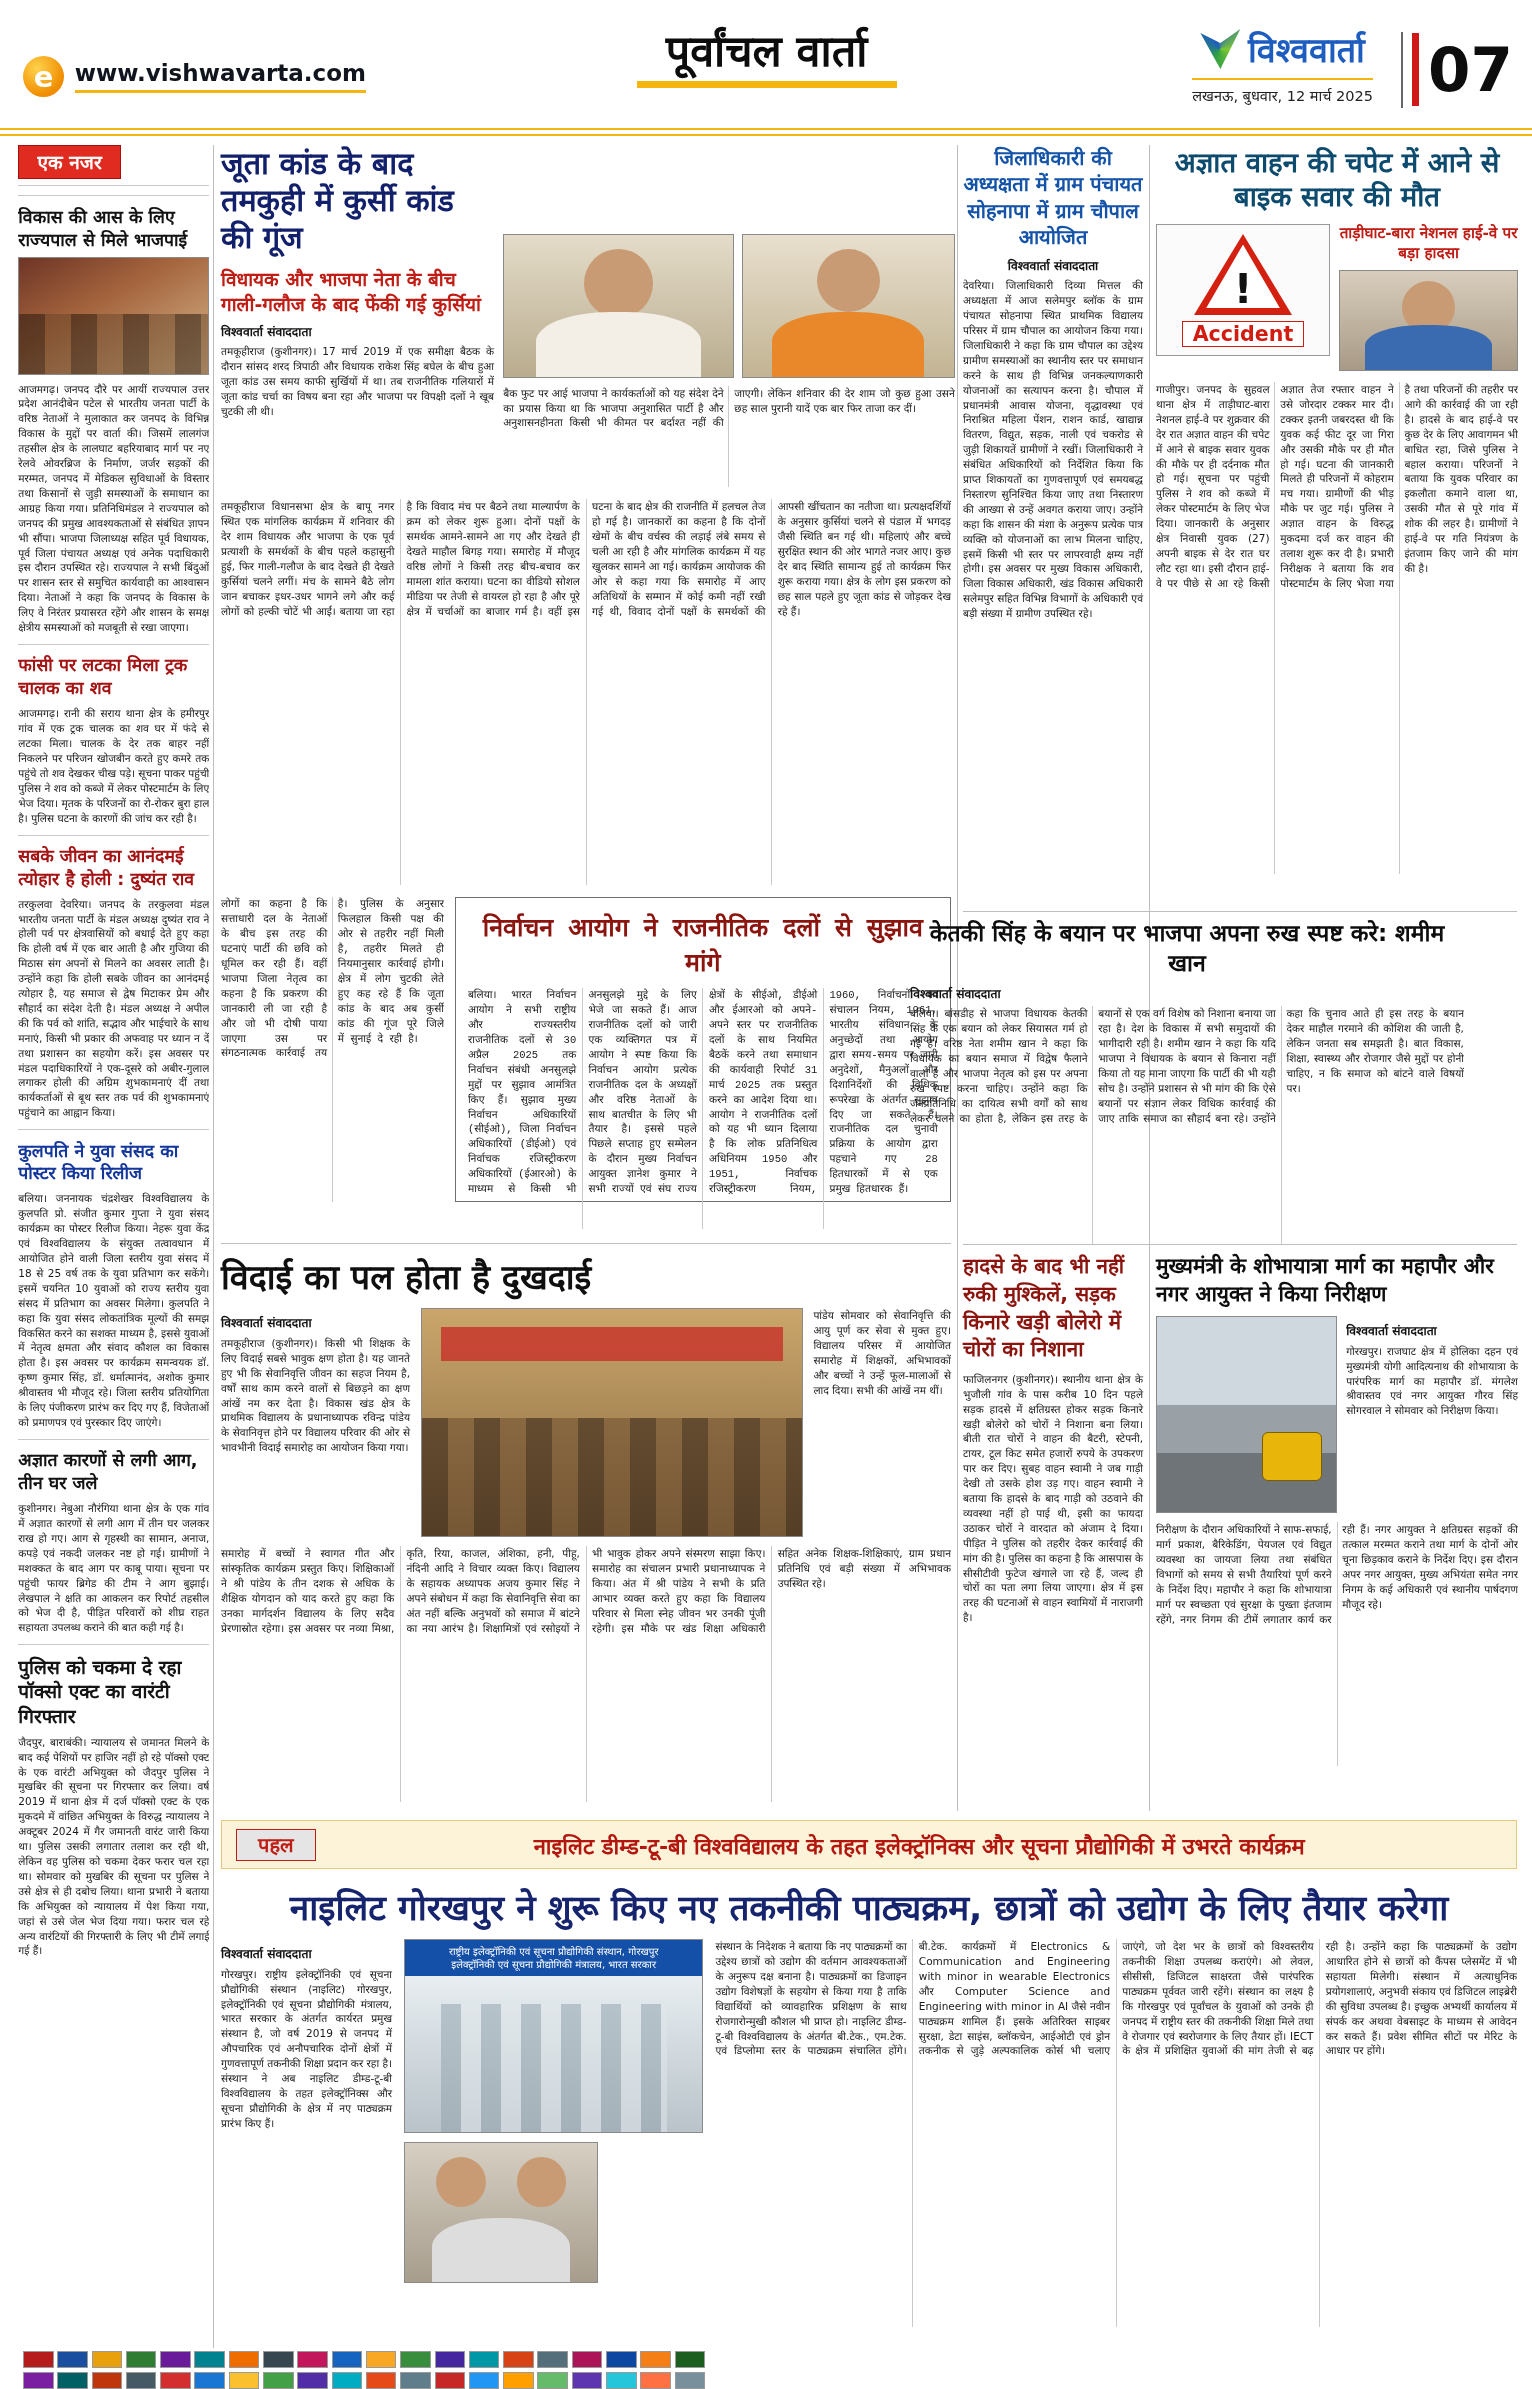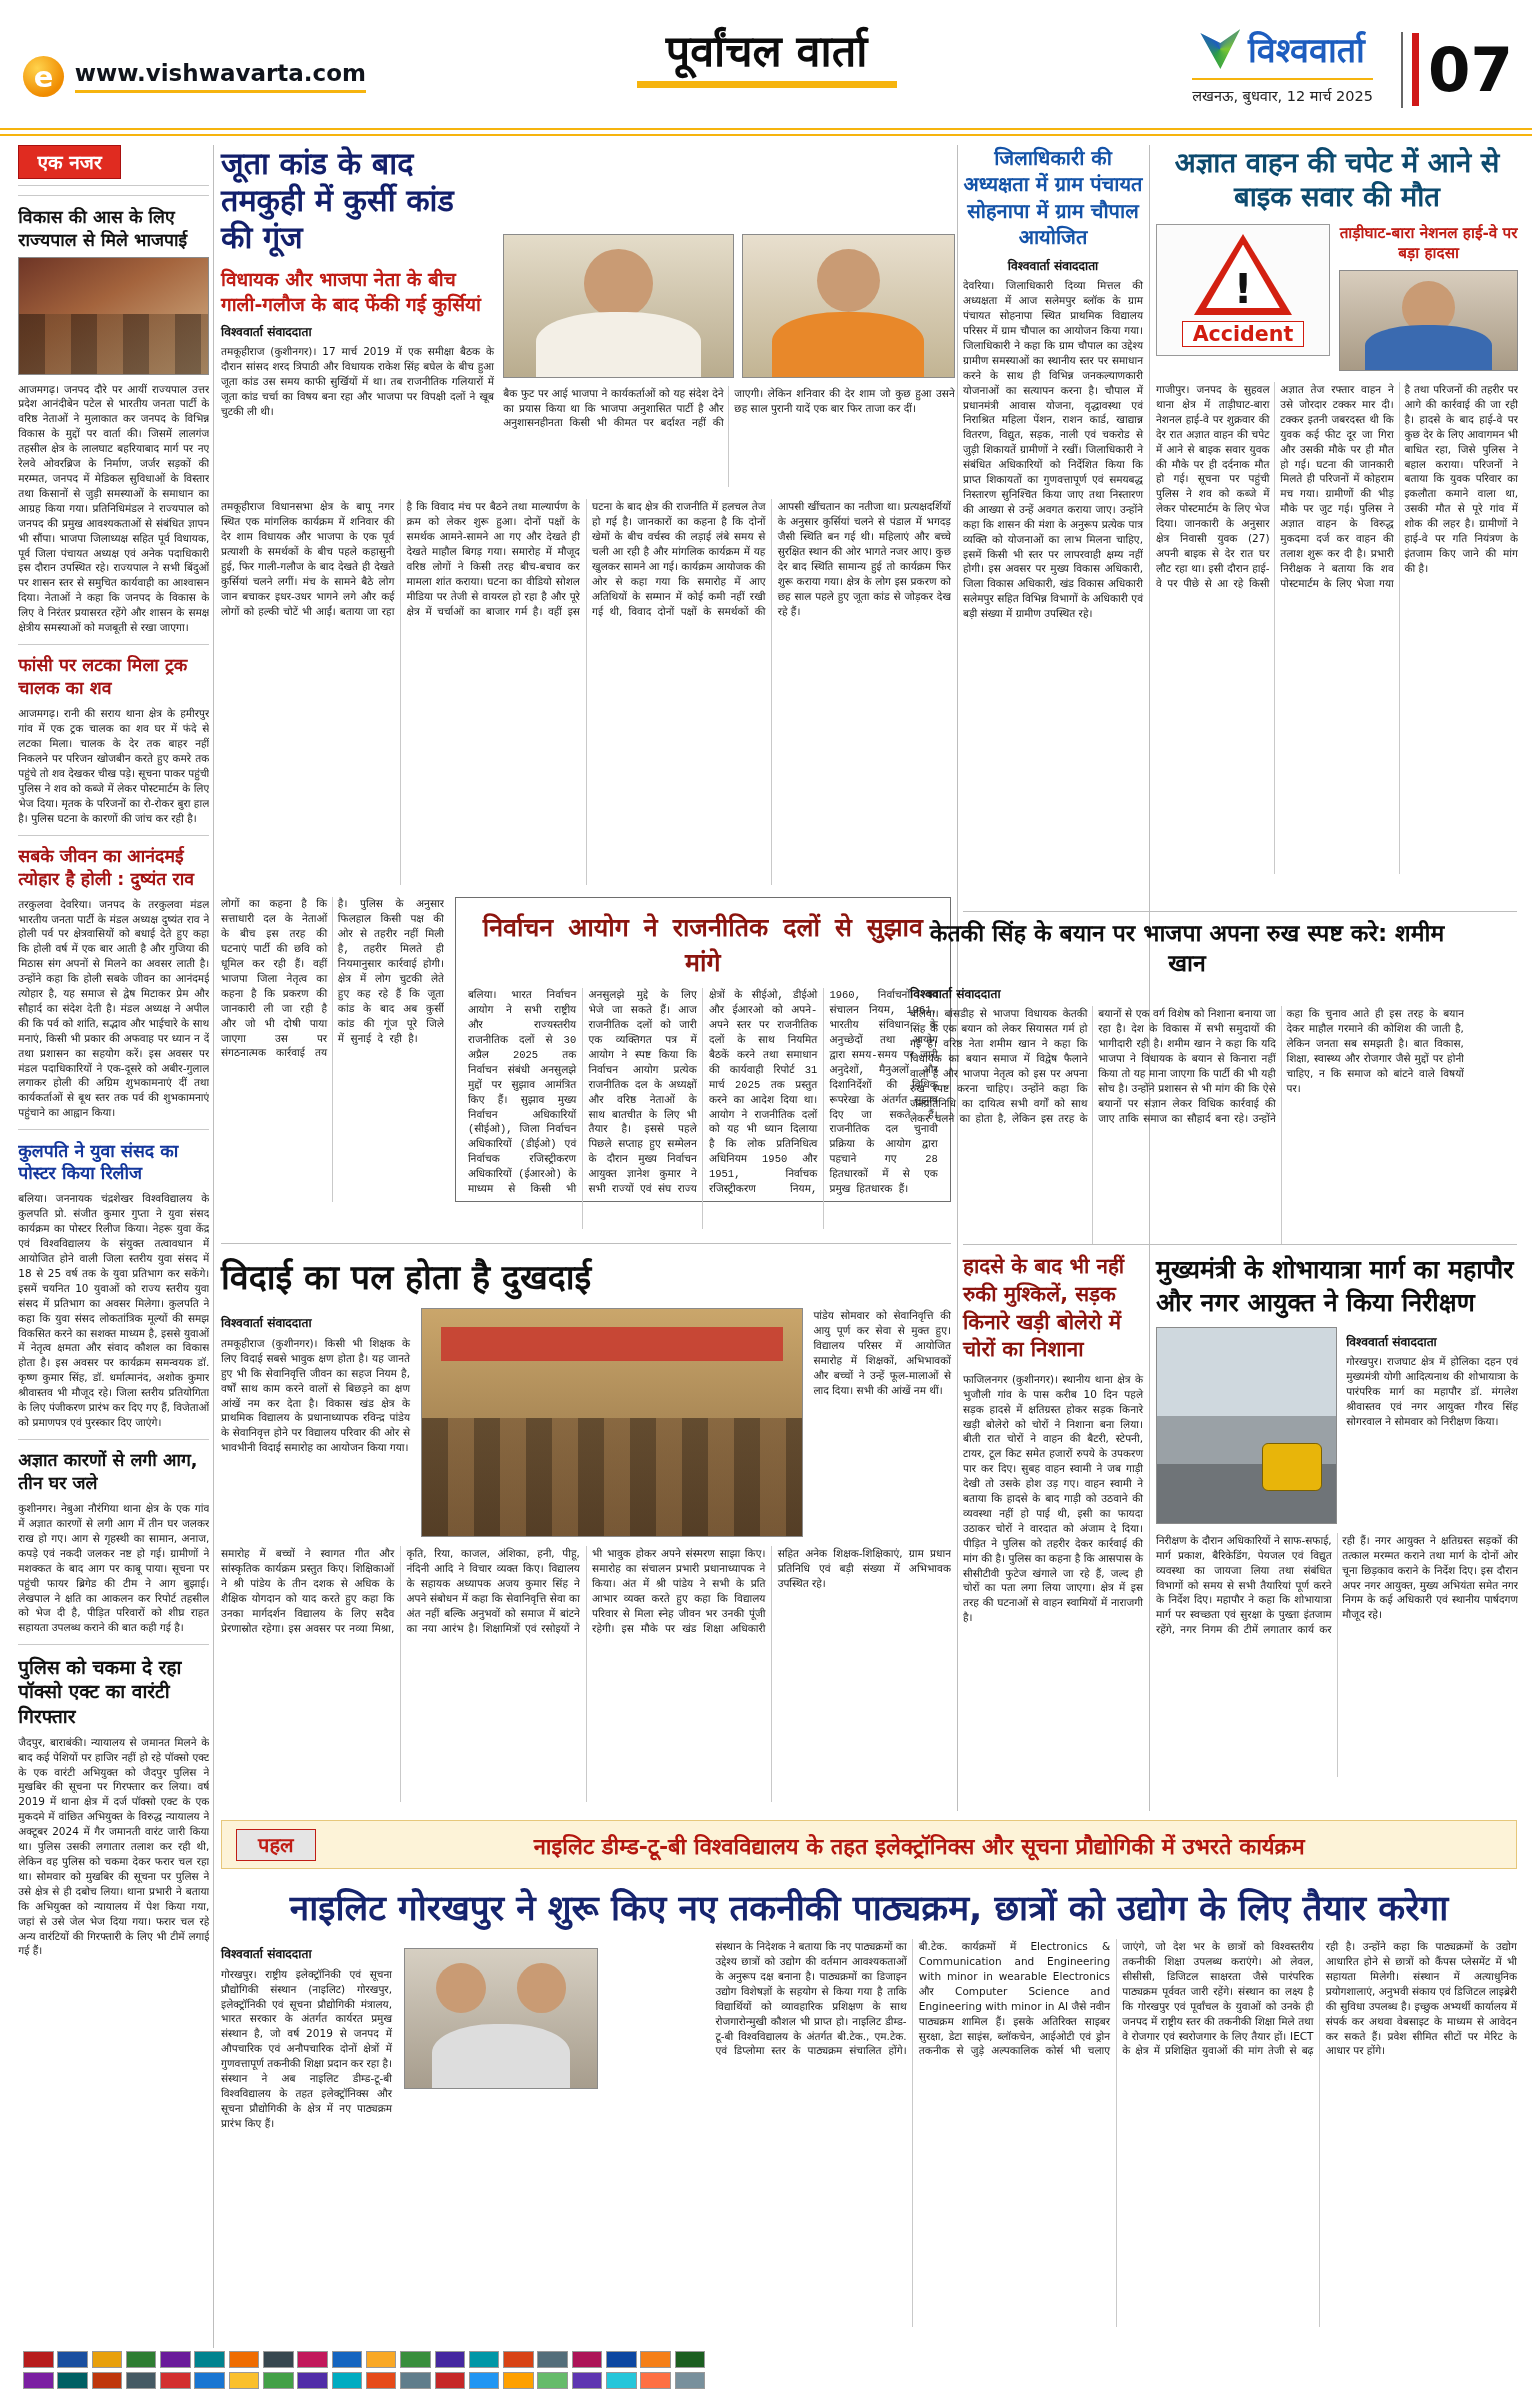--- a/index.html
+++ b/index.html
@@ -118,21 +118,21 @@
   .fw-row{display:flex;gap:10.7px;margin-top:9.2px;}
   .fw-lead{flex:0 0 189px;}
   .fw-photo{width:380px;height:227px;flex:0 0 380px;}
   .fw-side{flex:1;}
   .fw-body{margin-top:9.2px;height:256px;overflow:hidden;}
   
   #bolero-story{position:absolute;left:963px;top:1253px;width:180px;}
   .bo-h{font-size:20.6px;font-weight:bold;color:#8c140e;line-height:1.35;margin:0 0 7.6px;}
   
   #mayor-story{position:absolute;left:1156px;top:1253px;width:362px;}
-  .my-h{font-size:25px;font-weight:bold;color:#0d0d0d;line-height:1.32;margin:0;}
+  .my-h{font-size:21px;font-weight:bold;color:#0d0d0d;line-height:1.32;margin:0;}
   .my-row{display:flex;gap:9.2px;margin-top:7.6px;}
   .mayor-photo{width:179px;height:195px;flex:0 0 179px;}
   .my-side{flex:1;}
   .my-body{margin-top:9.2px;height:244px;overflow:hidden;}
   
   #nielit-story{position:absolute;left:221px;top:1820px;width:1296px;}
   .ni-kicker-band{display:flex;align-items:center;gap:20px;background:#fdf3d8;border:0.8px solid #e6c77b;padding:7.6px 13.7px;}
   .ni-tag{background:#e5e5e5;border:1.5px solid #c01d15;color:#c01d15;font-weight:bold;font-size:20px;padding:1.5px 21.4px;}
   .ni-kicker{flex:1;text-align:center;color:#b3160f;font-weight:bold;font-size:22px;}
   .ni-h{font-size:35px;font-weight:bold;color:#16246e;text-align:center;margin:13.7px 7.6px 9.2px;}
@@ -327,20 +327,27 @@
       <div class="ni-tag">पहल</div>
       <div class="ni-kicker">नाइलिट डीम्ड-टू-बी विश्वविद्यालय के तहत इलेक्ट्रॉनिक्स और सूचना प्रौद्योगिकी में उभरते कार्यक्रम</div>
     </div>
     <div class="ni-h">नाइलिट गोरखपुर ने शुरू किए नए तकनीकी पाठ्यक्रम, छात्रों को उद्योग के लिए तैयार करेगा</div>
     <div class="ni-grid">
       <div class="ni-col1">
         <div class="byline">विश्ववार्ता संवाददाता</div>
         <div class="body-txt">गोरखपुर। राष्ट्रीय इलेक्ट्रॉनिकी एवं सूचना प्रौद्योगिकी संस्थान (नाइलिट) गोरखपुर, इलेक्ट्रॉनिकी एवं सूचना प्रौद्योगिकी मंत्रालय, भारत सरकार के अंतर्गत कार्यरत प्रमुख संस्थान है, जो वर्ष 2019 से जनपद में औपचारिक एवं अनौपचारिक दोनों क्षेत्रों में गुणवत्तापूर्ण तकनीकी शिक्षा प्रदान कर रहा है। संस्थान ने अब नाइलिट डीम्ड-टू-बी विश्वविद्यालय के तहत इलेक्ट्रॉनिक्स और सूचना प्रौद्योगिकी के क्षेत्र में नए पाठ्यक्रम प्रारंभ किए हैं।</div>
       </div>
       <div class="ni-photos">
+        <div class="photo ni-building">
+          <div class="ni-sign">
+            <div>राष्ट्रीय इलेक्ट्रॉनिकी एवं सूचना प्रौद्योगिकी संस्थान, गोरखपुर</div>
+            <div>इलेक्ट्रॉनिकी एवं सूचना प्रौद्योगिकी मंत्रालय, भारत सरकार</div>
+          </div>
+          <div class="ni-bldg-body"></div>
+        </div>
         <div class="photo ni-people ni-people-bg">
           <div class="face l"></div>
           <div class="face r"></div>
           <div class="torso"></div>
         </div>
       </div>
       <div class="body-txt cols4 ni-rest">संस्थान के निदेशक ने बताया कि नए पाठ्यक्रमों का उद्देश्य छात्रों को उद्योग की वर्तमान आवश्यकताओं के अनुरूप दक्ष बनाना है। पाठ्यक्रमों का डिजाइन उद्योग विशेषज्ञों के सहयोग से किया गया है ताकि विद्यार्थियों को व्यावहारिक प्रशिक्षण के साथ रोजगारोन्मुखी कौशल भी प्राप्त हो। नाइलिट डीम्ड-टू-बी विश्वविद्यालय के अंतर्गत बी.टेक., एम.टेक. एवं डिप्लोमा स्तर के पाठ्यक्रम संचालित होंगे। बी.टेक. कार्यक्रमों में Electronics &amp; Communication and Engineering with minor in wearable Electronics और Computer Science and Engineering with minor in AI जैसे नवीन पाठ्यक्रम शामिल हैं। इसके अतिरिक्त साइबर सुरक्षा, डेटा साइंस, ब्लॉकचेन, आईओटी एवं ड्रोन तकनीक से जुड़े अल्पकालिक कोर्स भी चलाए जाएंगे, जो देश भर के छात्रों को विश्वस्तरीय तकनीकी शिक्षा उपलब्ध कराएंगे। ओ लेवल, सीसीसी, डिजिटल साक्षरता जैसे पारंपरिक पाठ्यक्रम पूर्ववत जारी रहेंगे। संस्थान का लक्ष्य है कि गोरखपुर एवं पूर्वांचल के युवाओं को उनके ही जनपद में राष्ट्रीय स्तर की तकनीकी शिक्षा मिले तथा वे रोजगार एवं स्वरोजगार के लिए तैयार हों। IECT के क्षेत्र में प्रशिक्षित युवाओं की मांग तेजी से बढ़ रही है। उन्होंने कहा कि पाठ्यक्रमों के उद्योग आधारित होने से छात्रों को कैंपस प्लेसमेंट में भी सहायता मिलेगी। संस्थान में अत्याधुनिक प्रयोगशालाएं, अनुभवी संकाय एवं डिजिटल लाइब्रेरी की सुविधा उपलब्ध है। इच्छुक अभ्यर्थी कार्यालय में संपर्क कर अथवा वेबसाइट के माध्यम से आवेदन कर सकते हैं। प्रवेश सीमित सीटों पर मेरिट के आधार पर होंगे।</div>
     </div>
   </section>
 

